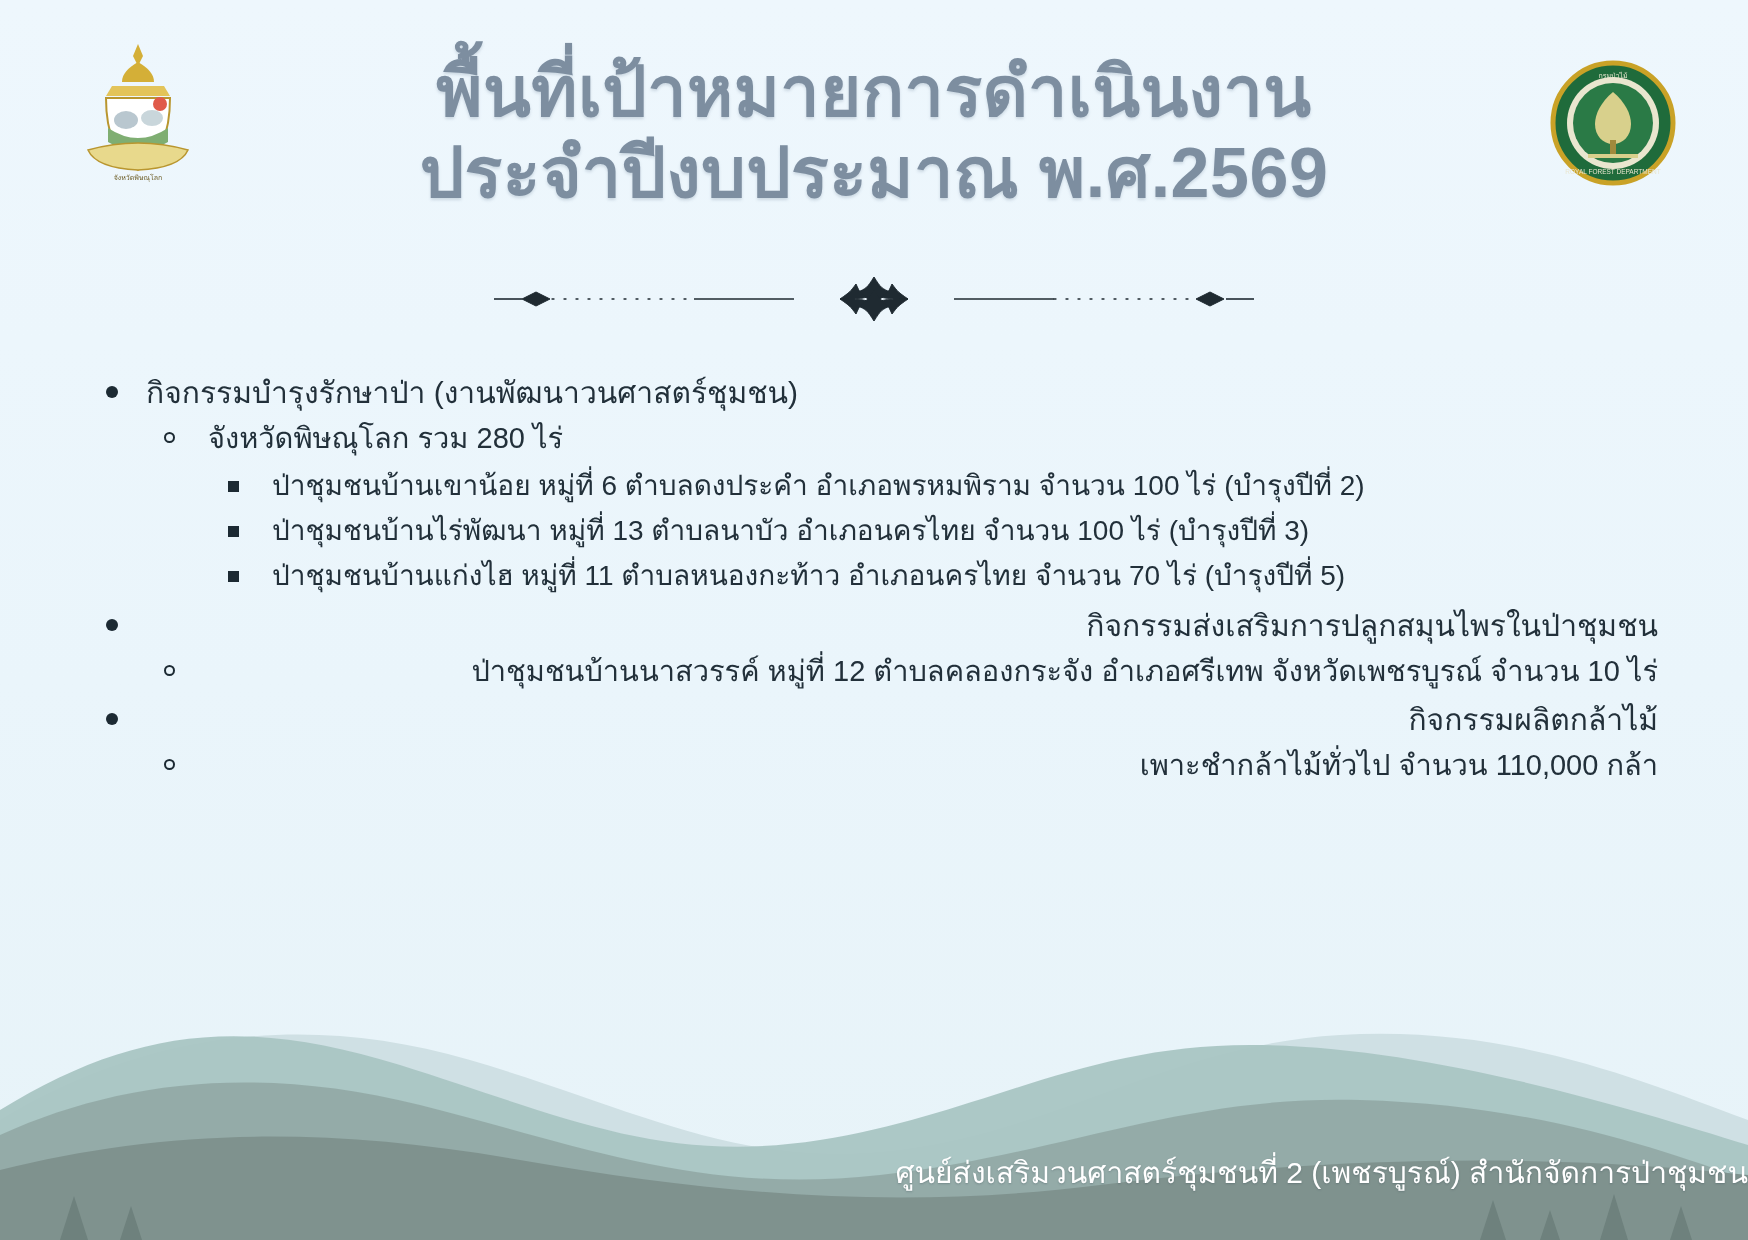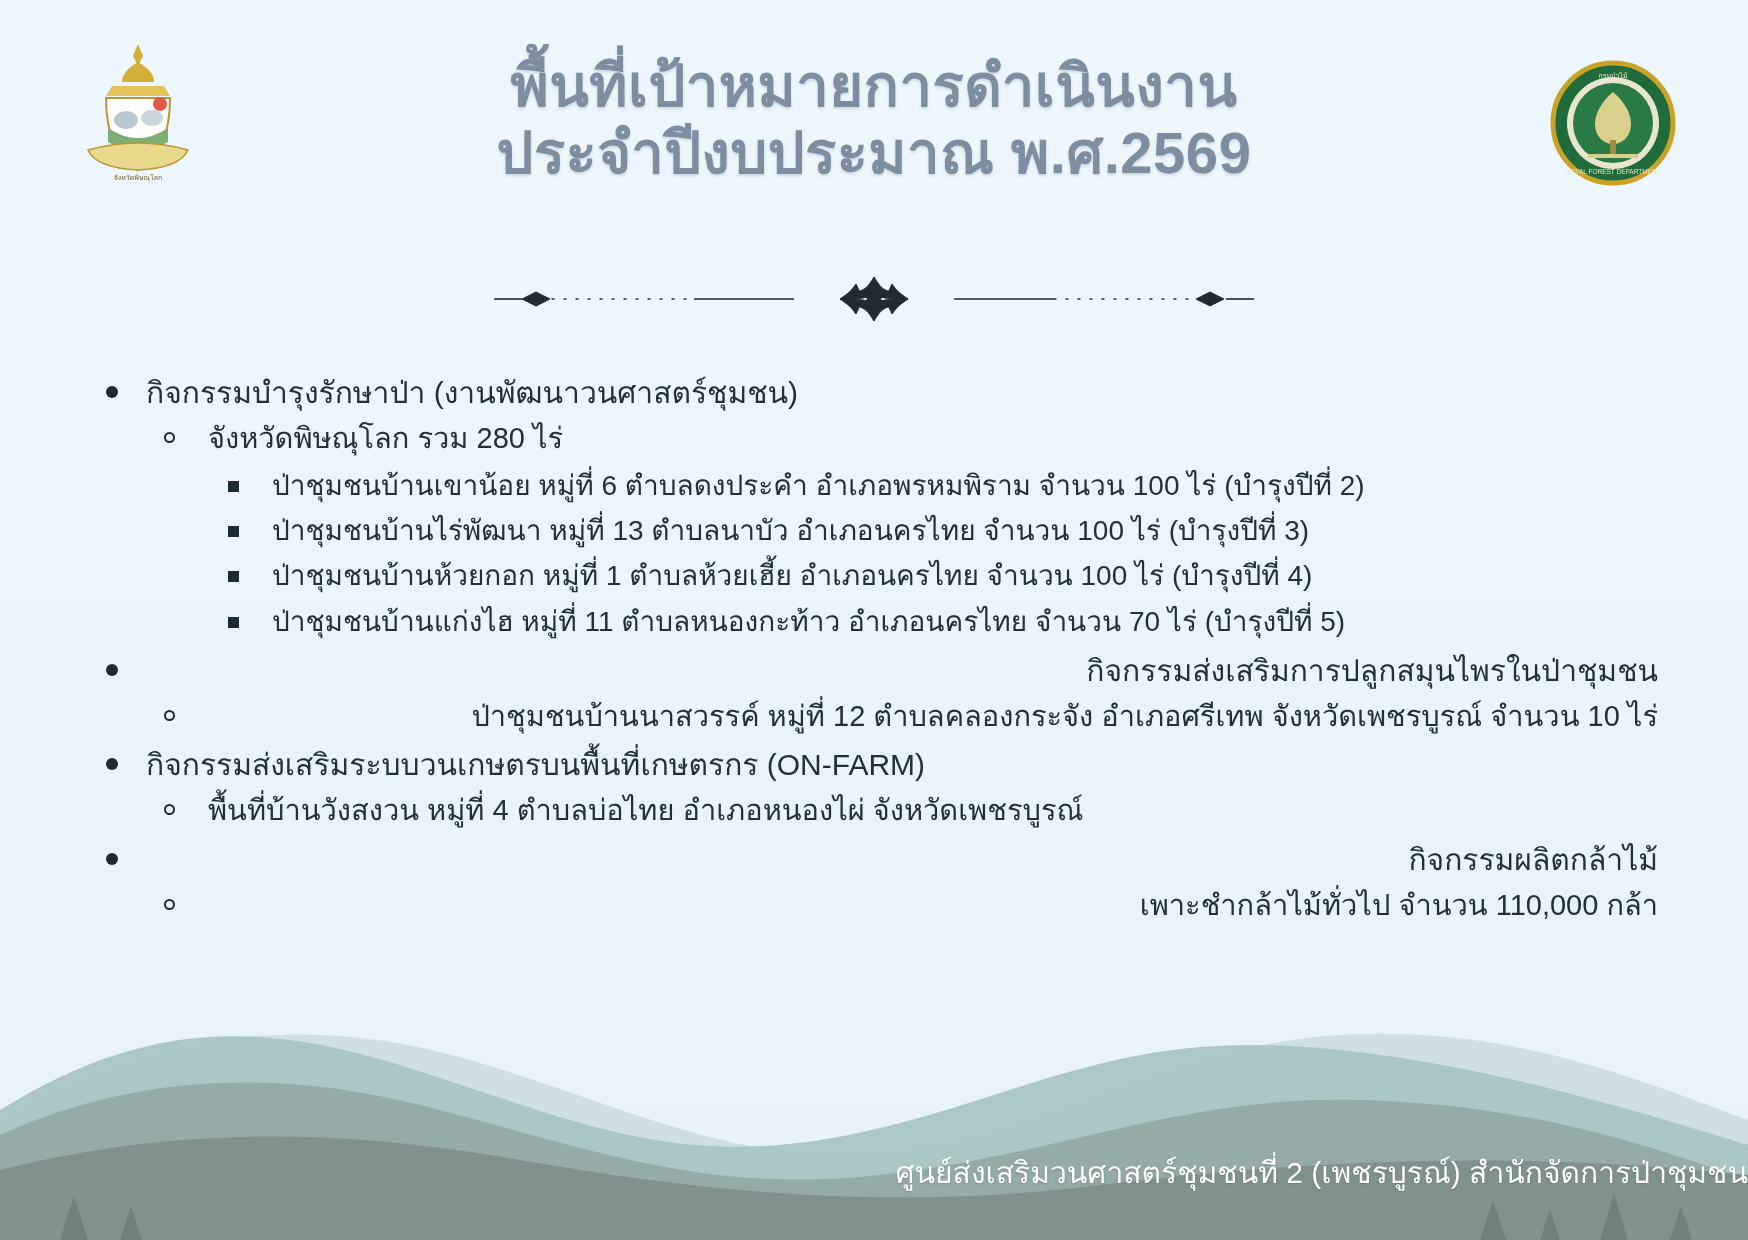--- a/index.html
+++ b/index.html
@@ -51,21 +51,21 @@
     left: 0;
     width: 100%;
     text-align: center;
     color: #7d8ea0;
     font-weight: bold;
     line-height: 1.16;
     letter-spacing: .5px;
     text-shadow: 0 2px 3px rgba(120,140,160,.28);
   }
   .title-line {
-    font-size: 58px;
+    font-size: 70px;
     display: block;
   }
 
   
   .crest {
     position: absolute;
   }
   .crest-left { left: 68px; top: 38px; width: 140px; height: 160px; }
   .crest-right { right: 70px; top: 58px; width: 130px; height: 130px; }
 
@@ -269,21 +269,20 @@
               <li class="item-l3">
                 <span class="bullet-square"></span>
                 <span>ป่าชุมชนบ้านเขาน้อย หมู่ที่ 6 ตำบลดงประคำ อำเภอพรหมพิราม จำนวน 100 ไร่ (บำรุงปีที่ 2)</span>
               </li>
               <li class="item-l3">
                 <span class="bullet-square"></span>
                 <span>ป่าชุมชนบ้านไร่พัฒนา หมู่ที่ 13 ตำบลนาบัว อำเภอนครไทย จำนวน 100 ไร่ (บำรุงปีที่ 3)</span>
               </li>
               <li class="item-l3">
                 <span class="bullet-square"></span>
-                <span>ป่าชุมชนบ้านห้วยกอก หมู่ที่ 1 ตำบลห้วยเฮี้ย อำเภอนครไทย จำนวน 100 ไร่ (บำรุงปีที่ 4)</span>
               </li>
               <li class="item-l3">
                 <span class="bullet-square"></span>
                 <span>ป่าชุมชนบ้านแก่งไฮ หมู่ที่ 11 ตำบลหนองกะท้าว อำเภอนครไทย จำนวน 70 ไร่ (บำรุงปีที่ 5)</span>
               </li>
             </ul>
           </li>
         </ul>
       </li>
 
@@ -291,30 +290,20 @@
         <span class="bullet-disc"></span>
         <span>กิจกรรมส่งเสริมการปลูกสมุนไพรในป่าชุมชน</span>
         <ul class="lvl2">
           <li class="item-l2">
             <span class="bullet-circle"></span>
             <span>ป่าชุมชนบ้านนาสวรรค์ หมู่ที่ 12 ตำบลคลองกระจัง อำเภอศรีเทพ จังหวัดเพชรบูรณ์ จำนวน 10 ไร่</span>
           </li>
         </ul>
       </li>
 
-      <li class="item-l1 group-gap-small">
-        <span class="bullet-disc"></span>
-        <span>กิจกรรมส่งเสริมระบบวนเกษตรบนพื้นที่เกษตรกร (ON-FARM)</span>
-        <ul class="lvl2">
-          <li class="item-l2">
-            <span class="bullet-circle"></span>
-            <span>พื้นที่บ้านวังสงวน หมู่ที่ 4 ตำบลบ่อไทย อำเภอหนองไผ่ จังหวัดเพชรบูรณ์</span>
-          </li>
-        </ul>
-      </li>
 
       <li class="item-l1 group-gap">
         <span class="bullet-disc"></span>
         <span>กิจกรรมผลิตกล้าไม้</span>
         <ul class="lvl2">
           <li class="item-l2">
             <span class="bullet-circle"></span>
             <span>เพาะชำกล้าไม้ทั่วไป จำนวน 110,000 กล้า</span>
           </li>
         </ul>

